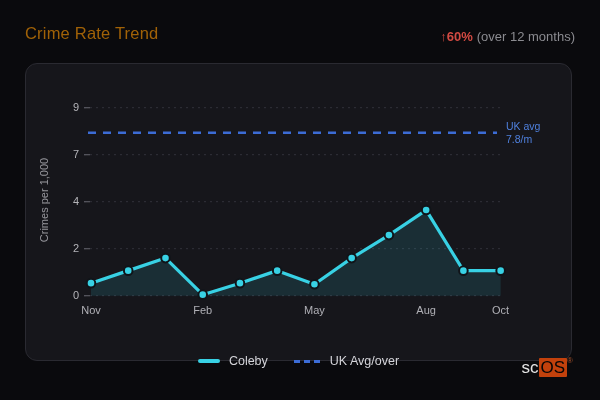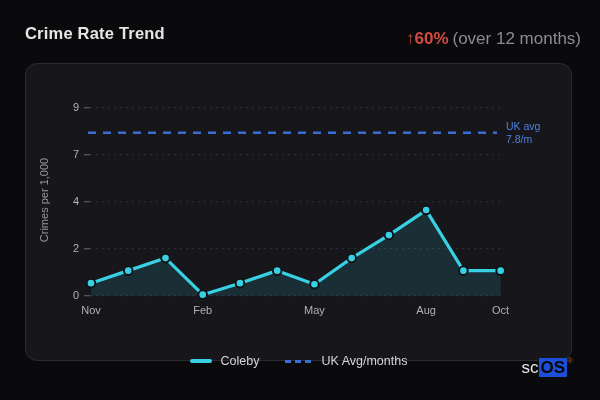--- a/index.html
+++ b/index.html
@@ -3,25 +3,25 @@
 <meta charset="utf-8">
 <style>
   html,body{margin:0;padding:0;}
   body{
     width:600px;height:400px;position:relative;overflow:hidden;
     background:#0a0a0d;
     font-family:"Liberation Sans", sans-serif;
   }
   .header-title{
     position:absolute;left:25px;top:24px;
-    font-size:16.5px;font-weight:bold;color:#e5e5e5;letter-spacing:.2px;
+    font-size:16.5px;font-weight:normal;color:#a16207;letter-spacing:.2px;
   }
   .trend{
-    position:absolute;top:29px;right:19px;
-    font-size:17px;color:#8b8b90;white-space:nowrap;
+    position:absolute;top:29px;right:25px;
+    font-size:13px;color:#8b8b90;white-space:nowrap;
   }
   .trend .arrow{color:#d24a42;}
   .trend .value{color:#d24a42;font-weight:bold;margin-right:4px;}
   .card{
     position:absolute;left:25px;top:63px;width:547px;height:298px;
     background:#16161b;border:1px solid #2a2a31;border-radius:12px;
     box-sizing:border-box;
   }
   #chart-svg{position:absolute;left:0;top:0;}
   .legend{
@@ -33,21 +33,21 @@
   .swatch-solid{width:22px;height:3.5px;border-radius:2px;background:#38d1e4;}
   .swatch-dashed{
     width:27px;height:3px;
     background:repeating-linear-gradient(90deg,#3c6cd6 0 6px,transparent 6px 10px);
   }
   .brand{
     position:absolute;top:358px;right:27px;
     display:flex;align-items:flex-start;font-size:17px;line-height:19px;
   }
   .brand-sc{color:#e5e5e5;}
-  .brand-os{background:#1d4ed8;color:#060606;font-weight:bold;padding:0 2px;border-radius:1px;}
+  .brand-os{background:#c2410c;color:#060606;font-weight:normal;padding:0 2px;border-radius:1px;}
   .brand-r{font-size:8px;color:#a8542d;line-height:8px;margin-top:-1px;}
 </style>
 </head>
 <body>
 
 <div class="header-title">Crime Rate Trend</div>
 
 <div class="trend"><span class="arrow">↑</span><span class="value">60%</span><span class="caption">(over 12 months)</span></div>
 
 <div class="card"></div>
@@ -93,21 +93,21 @@
     <text x="500.64000000000004" y="314" fill="#b0b0b6" font-size="11" text-anchor="middle">Oct</text>
   </svg>
 
 <div class="legend">
   <div class="legend-item">
     <span class="swatch-solid"></span>
     <span class="legend-label">Coleby</span>
   </div>
   <div class="legend-item">
     <span class="swatch-dashed"></span>
-    <span class="legend-label">UK Avg/months</span>
+    <span class="legend-label">UK Avg/over</span>
   </div>
 </div>
 
 <div class="brand">
   <span class="brand-sc">sc</span>
   <span class="brand-os">OS</span>
   <span class="brand-r">®</span>
 </div>
 
 </body></html>

